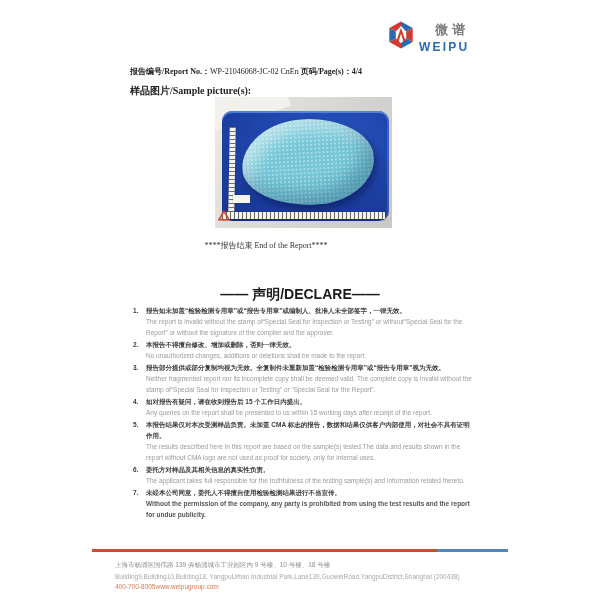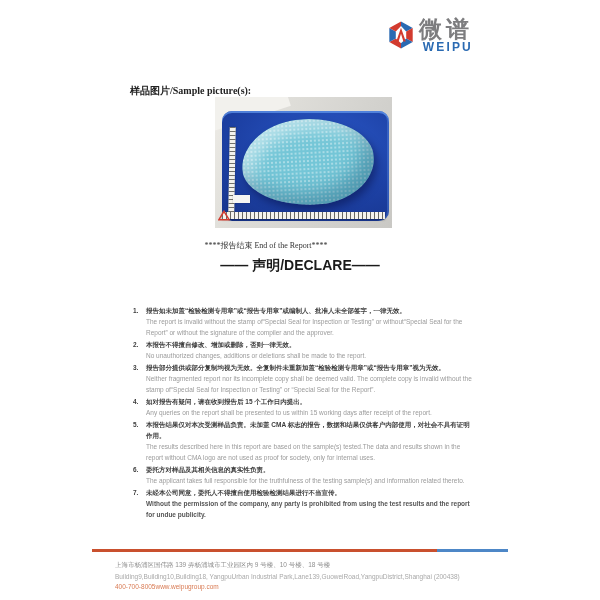--- a/index.html
+++ b/index.html
@@ -5,21 +5,21 @@
   html,body{margin:0;padding:0;}
   body{width:600px;height:600px;background:#ffffff;position:relative;overflow:hidden;
        font-family:"Liberation Serif","DejaVu Serif",serif;color:#222;}
   #page{position:absolute;inset:0;background:#ffffff;}
 
   
   .logo{position:absolute;top:20px;left:388px;display:flex;align-items:flex-start;gap:5px;}
   .logo-mark{width:26px;height:30px;display:block;}
   .logo-text{display:flex;flex-direction:column;align-items:flex-end;}
   .brand-cn{font-family:"Liberation Sans","DejaVu Sans",sans-serif;font-weight:700;
-            font-size:23px;line-height:19px;color:#7d7d7f;letter-spacing:4px;}
+            font-size:13px;line-height:19px;color:#7d7d7f;letter-spacing:4px;}
   .brand-en{font-family:"Liberation Sans","DejaVu Sans",sans-serif;font-weight:700;
             font-size:12px;color:#2a6ab2;letter-spacing:2.2px;margin-top:1px;}
 
   
   .report-line{position:absolute;left:130px;top:67px;font-size:8px;line-height:10px;white-space:nowrap;}
   .report-line .lbl{font-weight:700;}
   .report-line .bold-val{font-weight:700;}
   .sample-label{position:absolute;left:130px;top:84px;font-size:10px;font-weight:700;}
 
   
@@ -44,21 +44,21 @@
   .ruler-h{position:absolute;left:7px;bottom:9px;width:163px;height:7px;background:#f4f3ee;
        box-shadow:0 1px 2px rgba(0,0,0,.35);
        background-image:repeating-linear-gradient(90deg,rgba(80,80,75,.85) 0 .7px,transparent .7px 4px);}
   .tag{position:absolute;left:18px;bottom:25px;width:17px;height:8px;background:#f5f5f2;
        box-shadow:0 0 1px rgba(0,0,0,.35);}
   .watermark{position:absolute;left:3px;bottom:7px;width:12px;height:11px;}
 
   
   .end-line{position:absolute;left:0;top:240px;width:532px;text-align:center;
             font-size:8px;color:#333;}
-  .declare-title{position:absolute;left:0;top:257px;width:600px;text-align:center;
+  .declare-title{position:absolute;left:0;top:286px;width:600px;text-align:center;
             font-family:"Liberation Sans","DejaVu Sans",sans-serif;
             font-size:14px;font-weight:700;color:#1a1a1a;}
 
   
   .declarations{position:absolute;left:133px;top:305px;width:340px;
             font-family:"Liberation Sans","DejaVu Sans",sans-serif;}
   .decl-item{display:flex;margin-bottom:1px;}
   .d-num{width:13px;flex:0 0 13px;font-size:6.5px;line-height:11px;color:#3c3c3c;font-weight:700;}
   .d-body{flex:1;}
   .d-cn{font-size:6.5px;line-height:11px;color:#3c3c3c;font-weight:700;}
@@ -89,20 +89,23 @@
       <polygon points="3,49 3,17 18,25 18,41" fill="#2a6ab2"></polygon>
       <polygon points="3,17 30,2 30,12 18,25" fill="#d23b2f"></polygon>
       <path d="M30 16 L41 48 L35.5 48 L30 30 L24.5 48 L19 48 Z" fill="#d23b2f"></path>
     </svg>
     <div class="logo-text">
       <span class="brand-cn">微谱</span>
       <span class="brand-en">WEIPU</span>
     </div>
   </div>
 
+  <div class="report-line">
+    <span class="lbl">报告编号/Report No.：</span><span>WP-21046068-JC-02 CnEn </span><span class="lbl">页码/Page(s)：</span><span class="bold-val">4/4</span>
+  </div>
 
   <div class="sample-label">样品图片/Sample picture(s):</div>
 
   <div class="photo" title="Light blue knitted fabric sample on a dark blue mat with white rulers and red watermark logo">
     <div class="mat"></div>
     <div class="fabric"></div>
     <div class="ruler-v"></div>
     <div class="ruler-h"></div>
     <div class="tag"></div>
     <svg class="watermark" viewBox="0 0 20 18">

